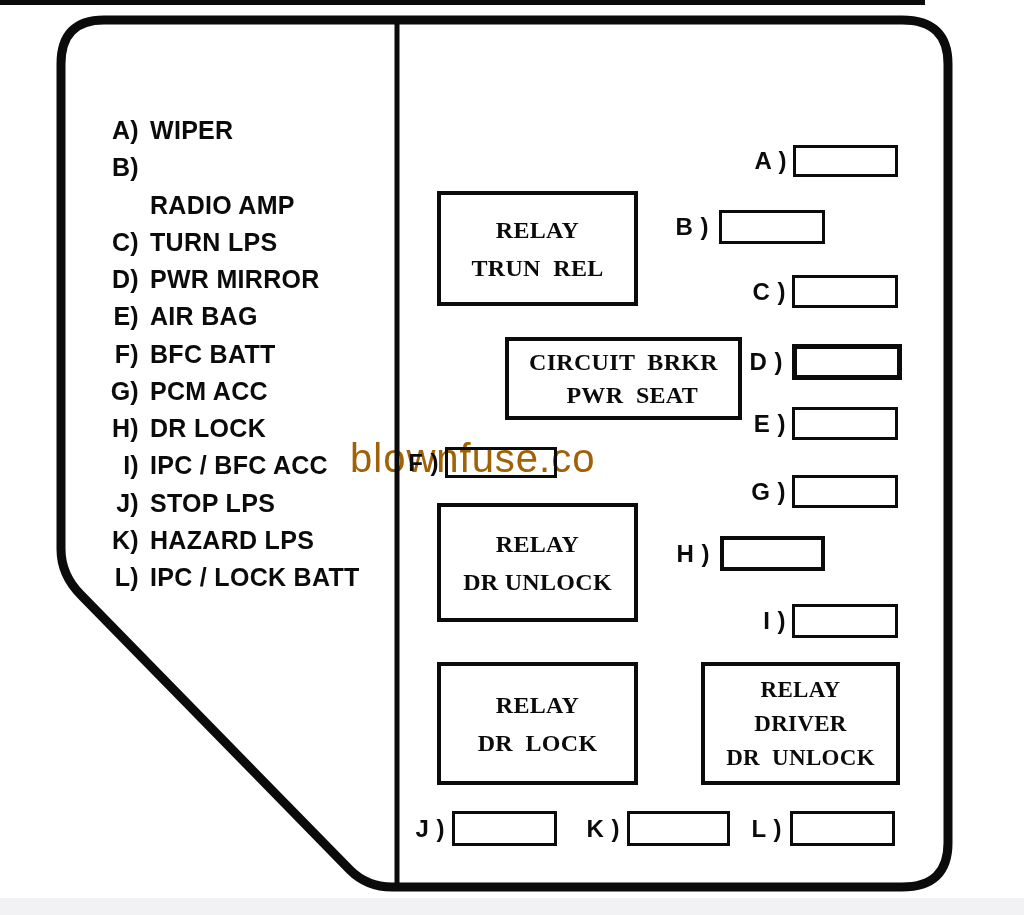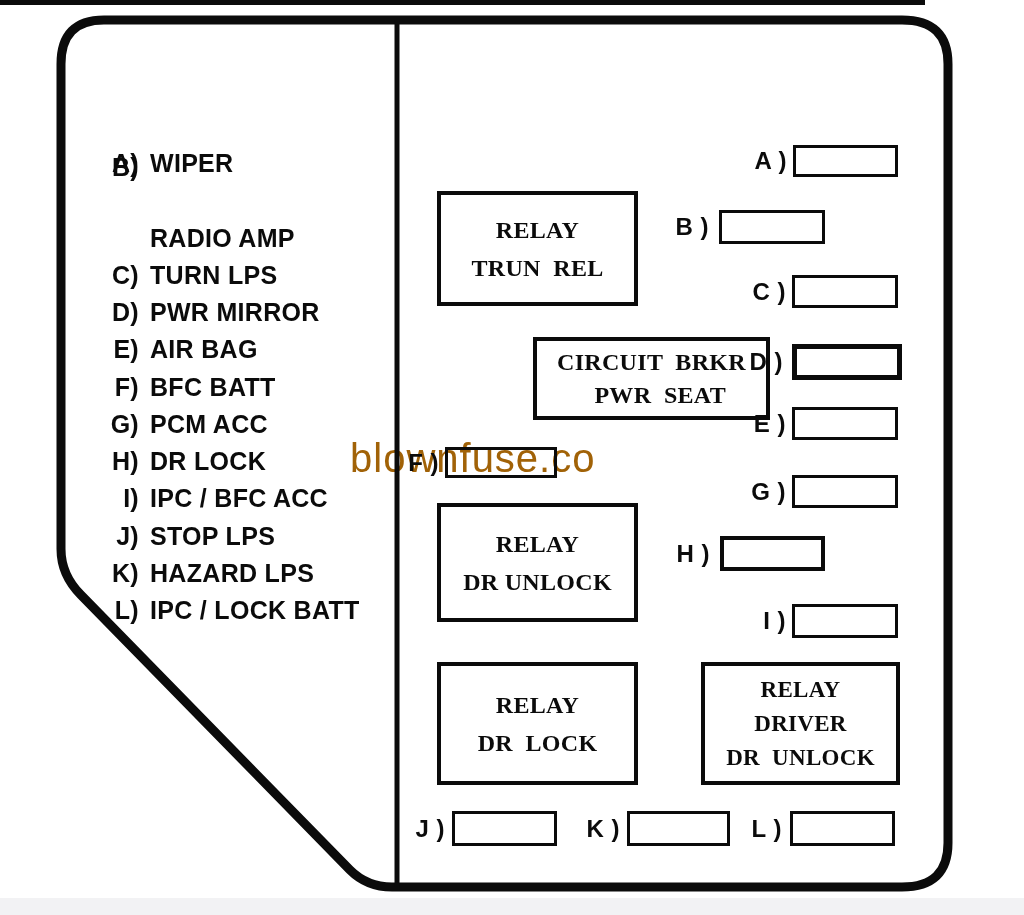--- a/index.html
+++ b/index.html
@@ -32,21 +32,21 @@
   }
   .legend-row{
     display:flex;align-items:baseline;
     height:37.25px;line-height:37.25px;
     font-size:25px;font-weight:700;letter-spacing:0.3px;
   }
   .legend-key{
     display:inline-block;width:31px;text-align:right;flex:0 0 31px;
   }
   .legend-label{
-    margin-left:11px;white-space:pre;margin-top:33px;
+    margin-left:11px;white-space:pre;
   }
   .relay{
     position:absolute;z-index:3;box-sizing:border-box;
     border:4px solid #0b0b0b;background:transparent;
     display:flex;flex-direction:column;justify-content:center;align-items:center;
     font-size:24px;font-weight:700;line-height:38px;letter-spacing:0.3px;
     text-align:center;
   }
   .relay span{display:block;white-space:pre;width:100%;font-family:Liberation Serif, serif;}
   .relay.triple{line-height:34px;font-size:23px;}
@@ -130,21 +130,21 @@
         <span class="legend-key">L)</span>
         <span class="legend-label">IPC / LOCK BATT</span>
       </div>
   </div>
 
   <div class="relay" style="left:437px;top:191px;width:201px;height:115px;">
     <span>RELAY</span>
     <span>TRUN  REL</span>
   </div>
 
-  <div class="relay cb" style="left:505px;top:337px;width:237px;height:83px;margin-left:28px;">
+  <div class="relay cb" style="left:505px;top:337px;width:237px;height:83px;">
     <span>CIRCUIT  BRKR</span>
     <span class="align-right">PWR  SEAT</span>
   </div>
 
   <div class="relay" style="left:437px;top:503px;width:201px;height:119px;">
     <span>RELAY</span>
     <span>DR UNLOCK</span>
   </div>
 
   <div class="relay" style="left:437px;top:662px;width:201px;height:123px;">

